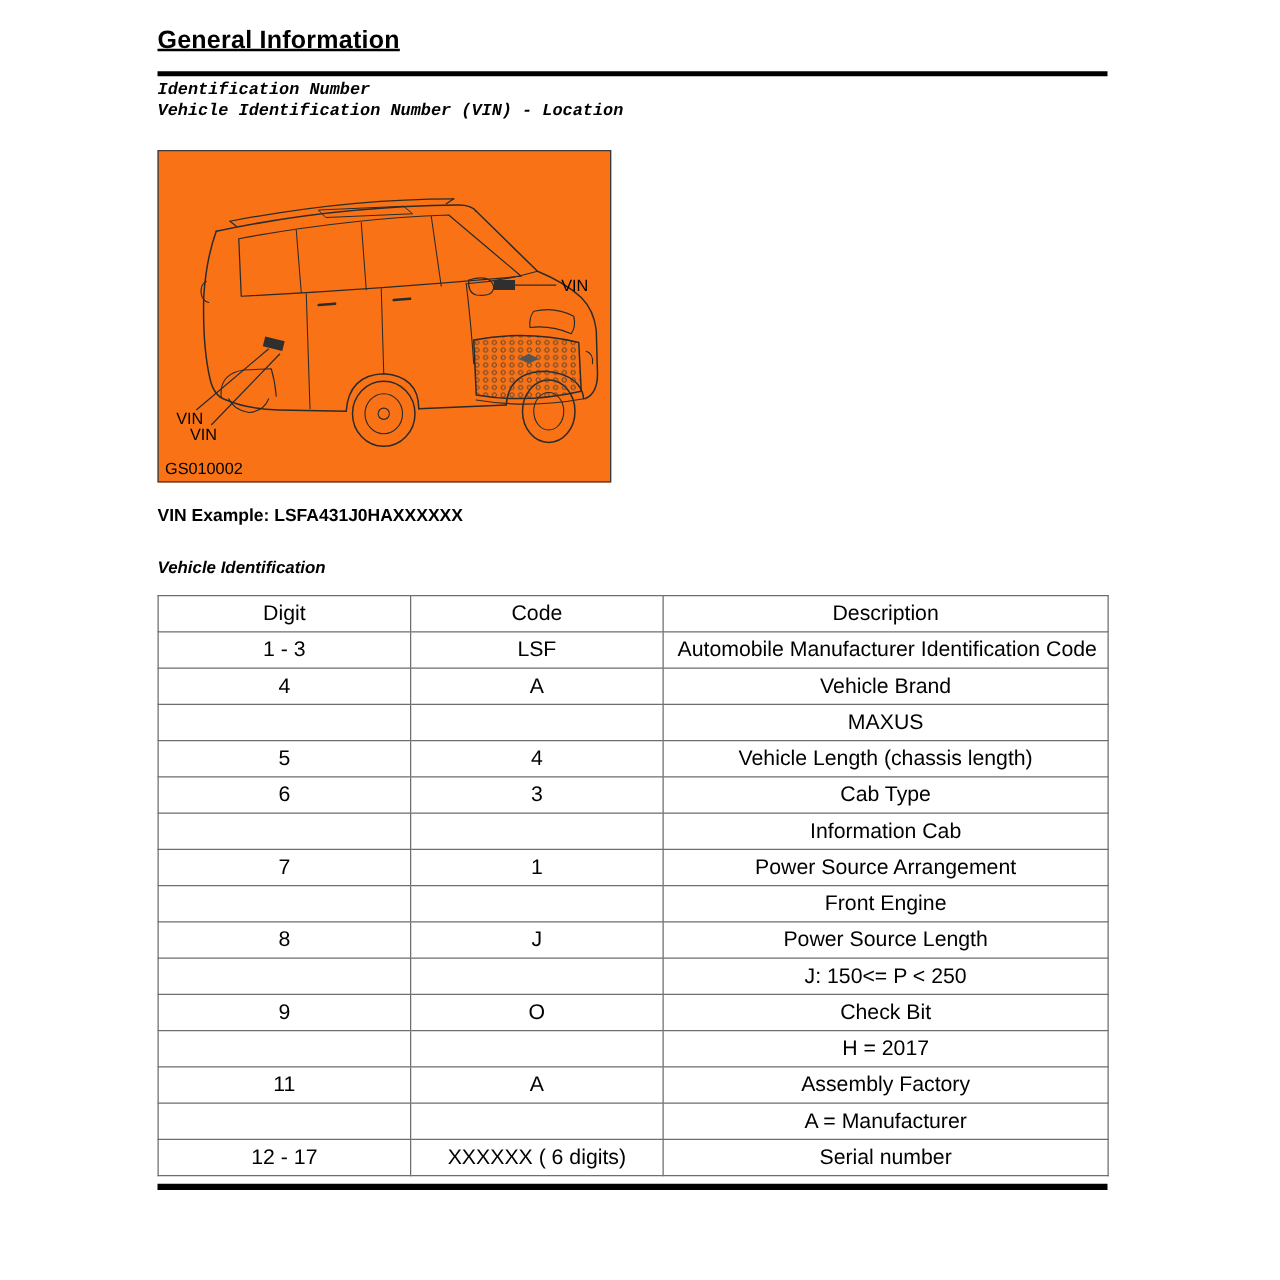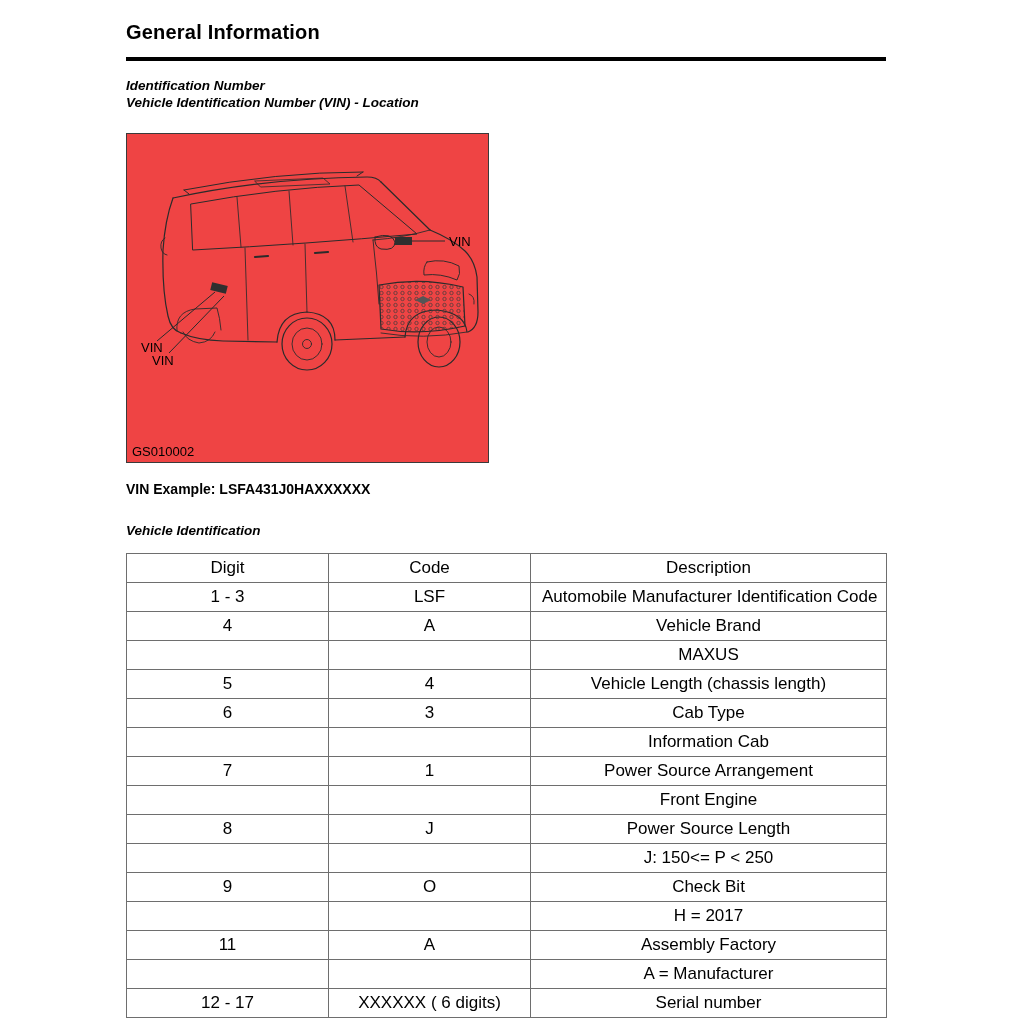--- a/index.html
+++ b/index.html
@@ -1,27 +1,27 @@
 <!DOCTYPE html>
 <html><head>
 <meta charset="utf-8">
 <style>
   * { margin:0; padding:0; box-sizing:border-box; }
   html,body { width:1024px; height:1024px; background:#ffffff; overflow:hidden;
               font-family:"Liberation Sans","DejaVu Sans",sans-serif; color:#000; }
   .page { position:relative; width:1024px; height:1024px; padding:20px 138px 0 126px; }
 
-  .page-title { font-size:20px; line-height:24px; font-weight:700; letter-spacing:.2px; }
+  .page-title { font-size:20px; line-height:24px; font-weight:700; letter-spacing:.2px;text-decoration:underline; }
   .title-rule { height:4px; background:#000; margin-top:13px; }
 
-  .subhead-block { margin-top:17px; }
+  .subhead-block { margin-top:4px;font-family:Liberation Mono, monospace; }
   .subhead { font-size:13.5px; line-height:16.5px; font-weight:700; font-style:italic; }
 
-  .figure-box { margin-top:22px; width:363px; height:330px; border:1px solid #3a3a3a;
-                position:relative; background:#ef4444; }
+  .figure-box { margin-top:22px; width:363px; height:266px; border:1px solid #3a3a3a;
+                position:relative; background:#f97316; }
   .figure-code { position:absolute; left:5px; bottom:3px; font-size:13px; font-style:normal; }
   .svg-label { font-size:13px; fill:#000; font-family:"Liberation Sans","DejaVu Sans",sans-serif; }
 
   .vin-example { margin-top:18px; font-size:14px; line-height:16px; font-weight:700; }
   .vehicle-id-head { margin-top:26px; }
 
   table.vin-table { margin-top:13px; width:760px; border-collapse:collapse;
                     border:1px solid #5e5e5e; font-size:17px; table-layout:fixed; }
   .vin-table th, .vin-table td { border:1px solid #6e6e6e; height:29px; padding:0 11px;
                     font-weight:400; text-align:center; vertical-align:middle;

